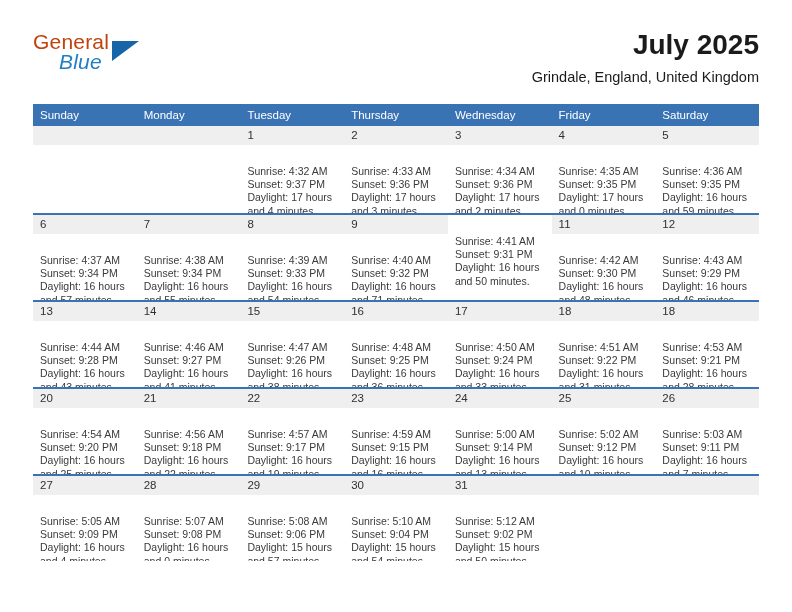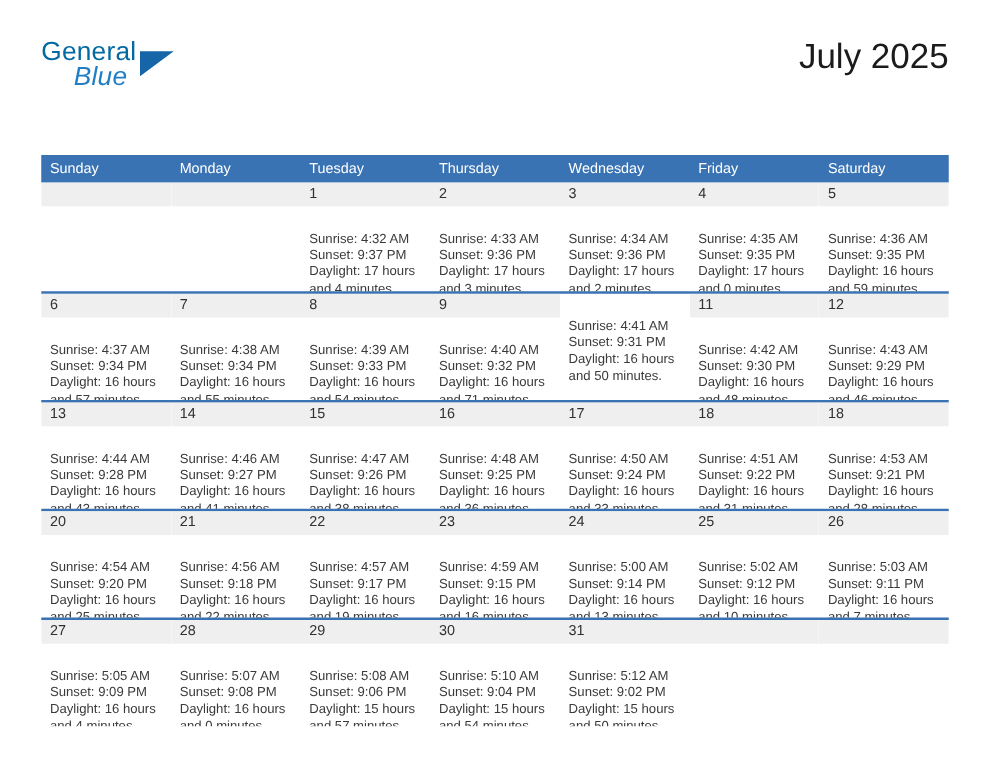--- a/index.html
+++ b/index.html
@@ -37,21 +37,21 @@
     top: 2px;
     width: 130px;
     height: 52px;
   }
   .brand-general {
     position: absolute;
     left: 0;
     top: 0;
     font-size: 21px;
     letter-spacing: 0.2px;
-    color: #0369a1;
+    color: #c2410c;
     font-family: "Liberation Sans", sans-serif;
   }
   .brand-blue {
     position: absolute;
     left: 26px;
     top: 20px;
     font-size: 21px;
     letter-spacing: 0.2px;
     color: #1f7ec4;
     font-family: "Liberation Sans", sans-serif;
@@ -68,21 +68,21 @@
   }
 
   .title-block {
     position: absolute;
     right: 0;
     top: 0;
     text-align: right;
   }
   .cal-title {
     font-size: 28px;
-    font-weight: normal;
+    font-weight: bold;
     color: #1b1b1b;
     line-height: 34px;
     white-space: nowrap;
   }
   .cal-subtitle {
     margin-top: 6px;
     font-size: 14.5px;
     color: #1b1b1b;
     line-height: 18px;
     white-space: nowrap;
@@ -93,21 +93,20 @@
     position: absolute;
     left: 33px;
     top: 104px;
     width: 726px;
   }
 
   .dow-row {
     display: flex;
     background: #3a73b4;
     height: 22px;
-    margin-top: 20px;
   }
   .dow-cell {
     flex: 1 1 0;
     color: #ffffff;
     font-size: 11.5px;
     line-height: 22px;
     padding-left: 7px;
     box-sizing: border-box;
     white-space: nowrap;
     overflow: hidden;
@@ -161,20 +160,21 @@
   <div class="header">
 
     <div class="brand">
       <span class="brand-general">General</span>
       <span class="brand-triangle"></span>
       <span class="brand-blue">Blue</span>
     </div>
 
     <div class="title-block">
       <div class="cal-title">July 2025</div>
+      <div class="cal-subtitle">Grindale, England, United Kingdom</div>
     </div>
 
   </div>
 
   <div class="calendar">
     <div class="dow-row" id="dow-row">
         <div class="dow-cell">Sunday</div>
         <div class="dow-cell">Monday</div>
         <div class="dow-cell">Tuesday</div>
         <div class="dow-cell">Thursday</div>

